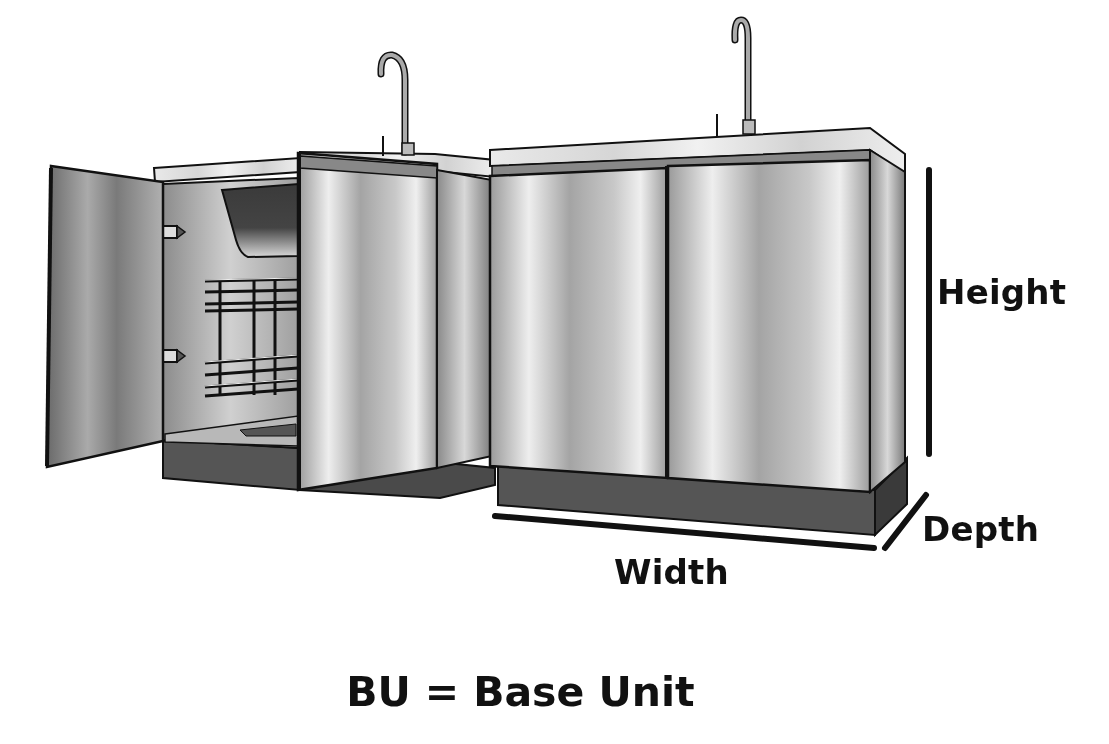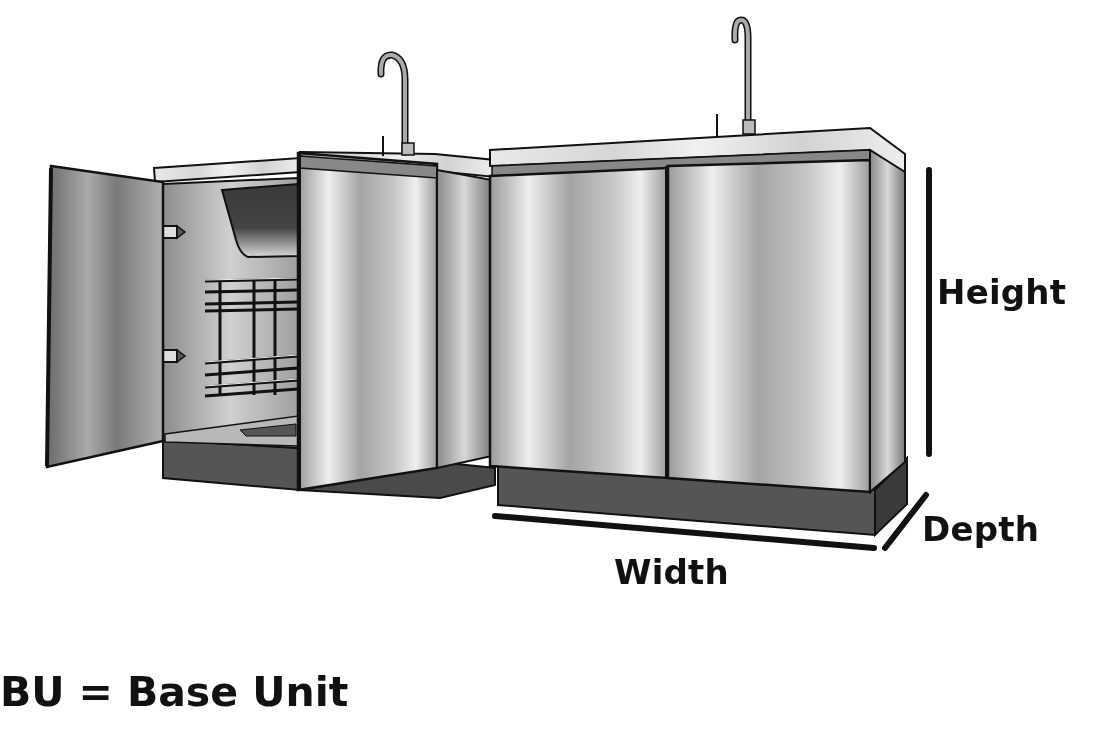--- a/index.html
+++ b/index.html
@@ -3,21 +3,21 @@
 <meta charset="utf-8">
 <style>
   html, body { margin: 0; padding: 0; background: #ffffff; }
   body { width: 1109px; height: 744px; position: relative; overflow: hidden; font-family: "DejaVu Sans", sans-serif; }
   #canvas { position: absolute; left: 0; top: 0; width: 1109px; height: 744px; }
   .label { position: absolute; font-family: "DejaVu Sans", sans-serif; font-weight: bold; color: #111111; white-space: nowrap; letter-spacing: 0.2px; }
   .dim-label { font-size: 34px; }
   #label-height { left: 937px; top: 272px; }
   #label-depth { left: 922px; top: 509px; text-align: right; }
   #label-width { left: 614px; top: 552px; }
-  #caption { position: absolute; left: 0; width: 1041px; top: 668px; text-align: left; font-family: "DejaVu Sans", sans-serif; font-weight: bold; font-size: 41px; color: #111111; }
+  #caption { position: absolute; left: 0; width: 1041px; top: 668px; text-align: center; font-family: "DejaVu Sans", sans-serif; font-weight: bold; font-size: 41px; color: #111111; }
   #caption span { display: inline-block; }
   #caption .eq { margin: 0 14px; }
 </style>
 </head>
 <body>
 
 <svg id="canvas" viewBox="0 0 1109 744" xmlns="http://www.w3.org/2000/svg">
   <defs>
     <linearGradient id="steel" x1="0" y1="0" x2="1" y2="0">
       <stop offset="0" stop-color="#9a9a9a"></stop>

